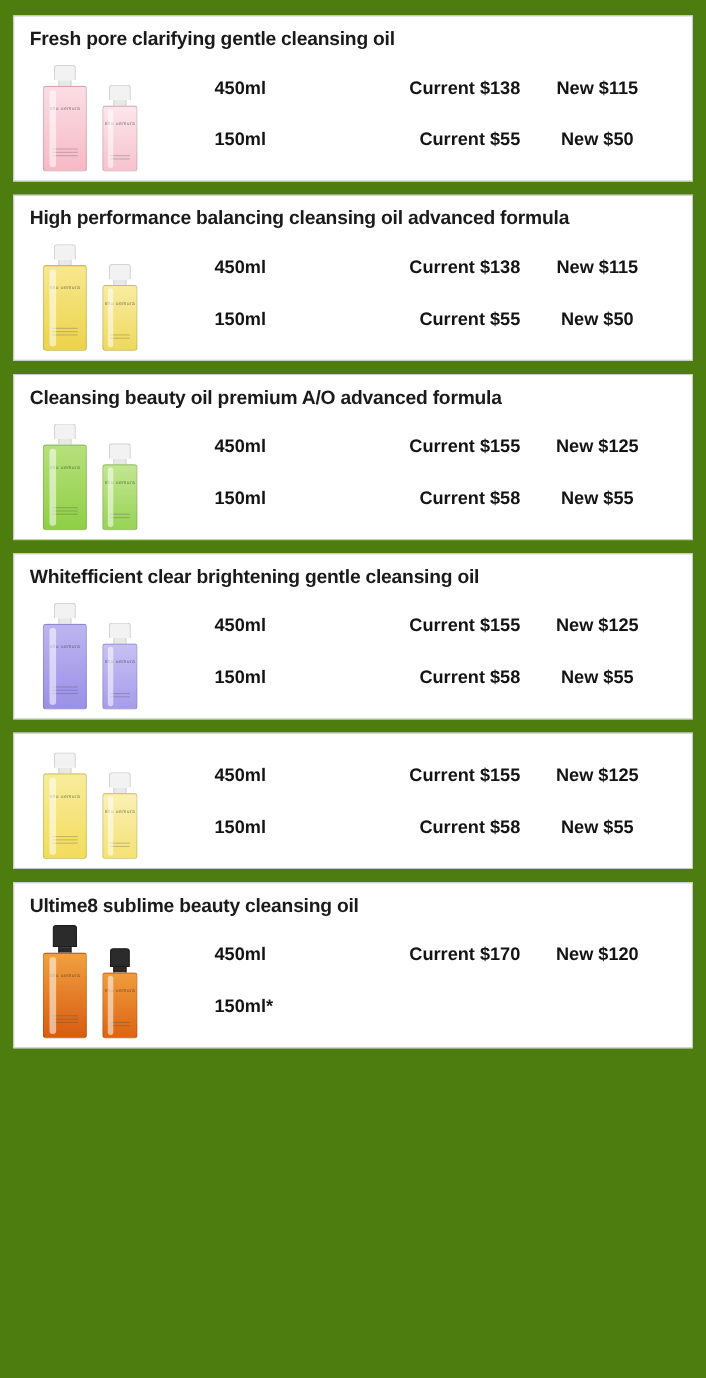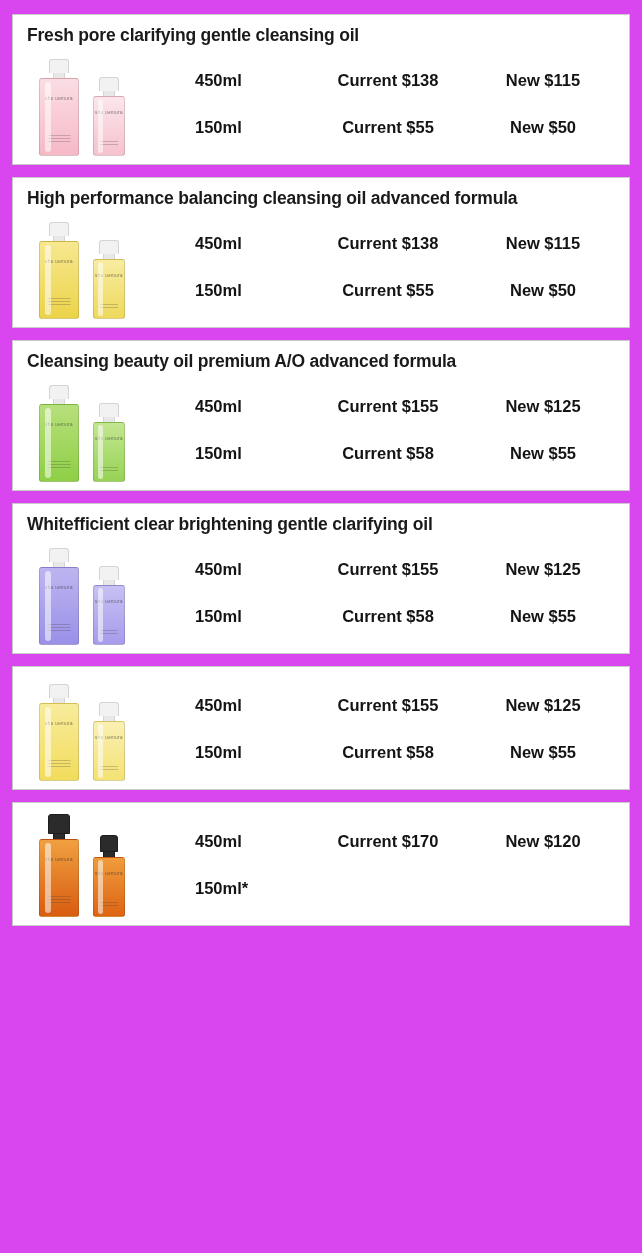--- a/index.html
+++ b/index.html
@@ -6,21 +6,21 @@
   html, body {
     margin: 0;
     padding: 0;
     background: #ffffff;
     font-family: "Liberation Sans", sans-serif;
   }
   .page {
     width: 642px;
     height: 1253px;
     position: relative;
-    background: #d946ef;
+    background: #4d7c0f;
     padding: 14px 12px;
   }
   .product-card {
     border: 1px solid #c9c9c9;
     background: #ffffff;
     margin-bottom: 12px;
     padding: 10px 12px 8px 12px;
     position: relative;
   }
   .product-title {
@@ -60,21 +60,21 @@
     flex-direction: row;
     align-items: center;
   }
   .cell {
     font-size: 16.5px;
     font-weight: bold;
     color: #141414;
     white-space: nowrap;
   }
   .cell-size { width: 108px; text-align: left; }
-  .cell-current { width: 170px; text-align: center; }
+  .cell-current { width: 170px; text-align: right; }
   .cell-new { width: 140px; text-align: center; }
   .cell-wide { flex: 1; text-align: center; padding-right: 30px; }
 
   
   .bottle {
     position: relative;
     display: flex;
     flex-direction: column;
     align-items: center;
   }
@@ -283,21 +283,21 @@
         <div class="price-row">
           <span class="cell cell-size">150ml</span>
           <span class="cell cell-current">Current $58</span>
           <span class="cell cell-new">New $55</span>
         </div>
       </div>
     </div>
   </div>
 
   <div class="product-card">
-    <div class="product-title">Whitefficient clear brightening gentle clarifying oil</div>
+    <div class="product-title">Whitefficient clear brightening gentle cleansing oil</div>
     <div class="card-body">
       <div class="bottle-area">
         <div class="bottle large">
           <div class="cap"></div>
             <div class="neck"></div>
           <div class="body" style="background:linear-gradient(to bottom,#bdb5f0,#9a90e8);">
             <div class="label">shu uemura</div>
             <div class="textlines">
                 <i></i>
                 <i></i>
@@ -368,20 +368,21 @@
         <div class="price-row">
           <span class="cell cell-size">150ml</span>
           <span class="cell cell-current">Current $58</span>
           <span class="cell cell-new">New $55</span>
         </div>
       </div>
     </div>
   </div>
 
   <div class="product-card">
+    <div class="product-title">Ultime8 sublime beauty cleansing oil</div>
     <div class="card-body">
       <div class="bottle-area">
         <div class="bottle large pump">
           <div class="cap"></div>
             <div class="neck"></div>
           <div class="body" style="background:linear-gradient(to bottom,#f0a040,#d85c10);">
             <div class="label">shu uemura</div>
             <div class="textlines">
                 <i></i>
                 <i></i>

